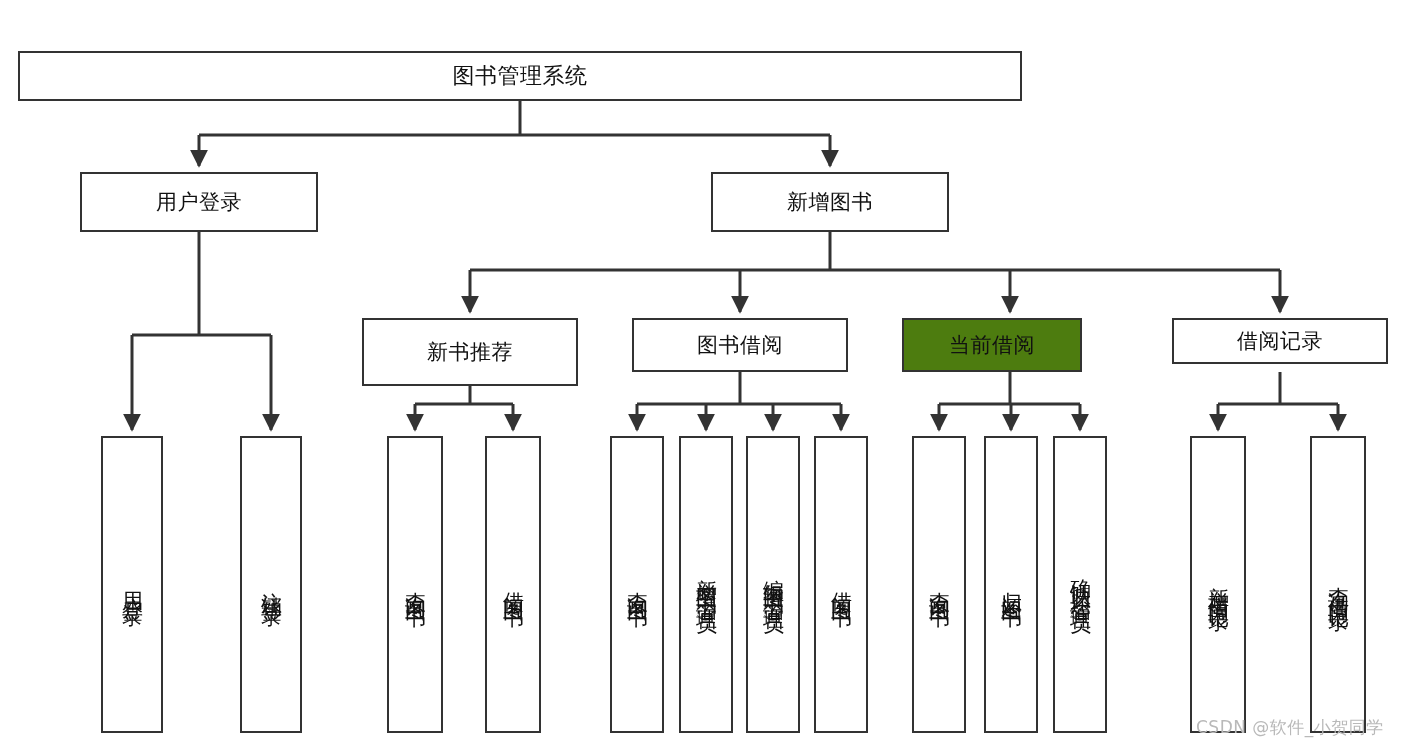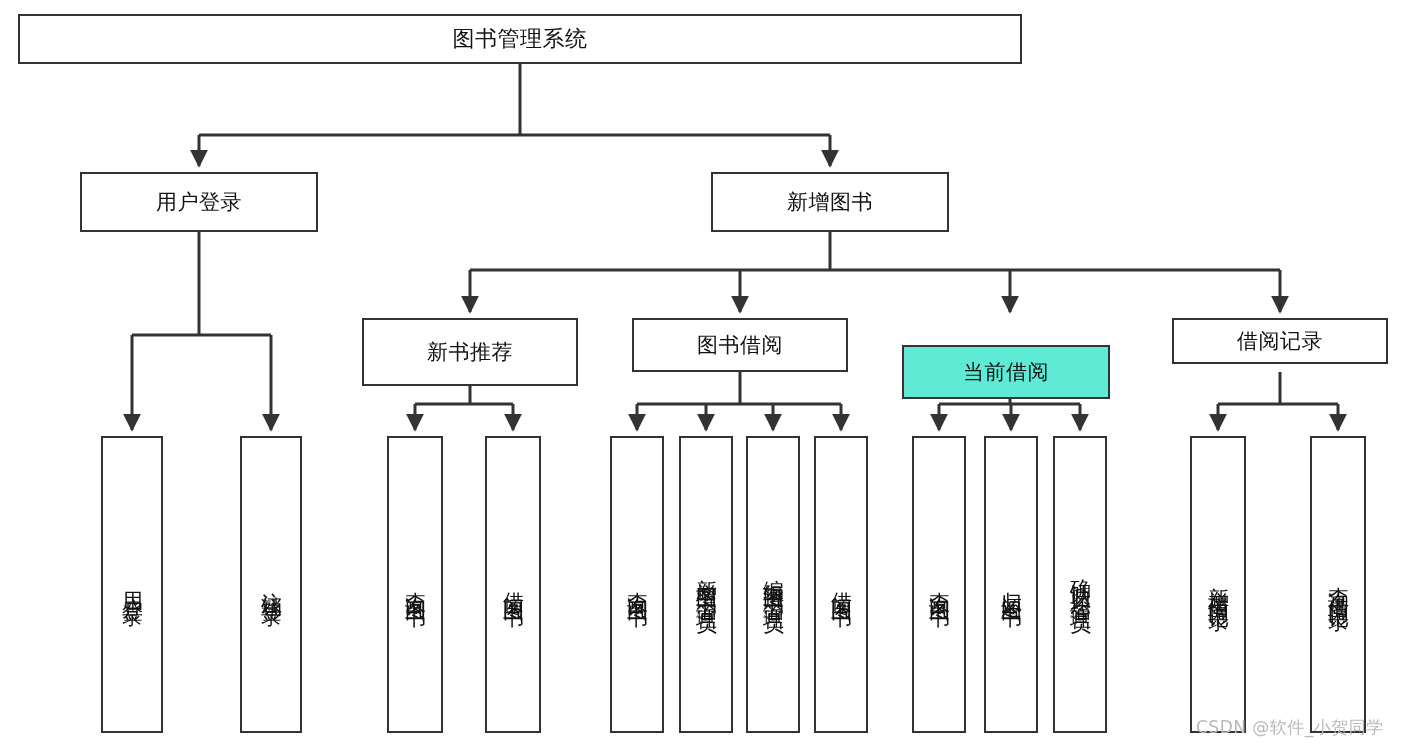--- a/index.html
+++ b/index.html
@@ -39,20 +39,21 @@
     color: #111111;
     line-height: 1.18;
   }
   .node-h {
     
     font-size: 21px;
     letter-spacing: 0.5px;
   }
   .node-root {
     font-size: 22px;
+    margin-top: 37px;
   }
   .node-v {
     
     writing-mode: vertical-rl;
     text-orientation: upright;
     font-size: 21px;
     letter-spacing: 5px;
     padding-top: 6px;
     padding-bottom: 6px;
   }
@@ -120,21 +121,21 @@
     </g>
   </svg>
 
   <div class="node node-h node-root" id="node-root" style="left: 18px; top: 14px; width: 1004px; height: 50px; border-color: rgb(51, 51, 51); background: rgb(255, 255, 255); color: rgb(17, 17, 17);">图书管理系统</div>
 
   <div class="node node-h" style="left: 80px; top: 172px; width: 238px; height: 60px; border-color: rgb(51, 51, 51); background: rgb(255, 255, 255); color: rgb(17, 17, 17);">用户登录</div>
   <div class="node node-h" style="left: 711px; top: 172px; width: 238px; height: 60px; border-color: rgb(51, 51, 51); background: rgb(255, 255, 255); color: rgb(17, 17, 17);">新增图书</div>
 
   <div class="node node-h" style="left: 362px; top: 318px; width: 216px; height: 68px; border-color: rgb(51, 51, 51); background: rgb(255, 255, 255); color: rgb(17, 17, 17);">新书推荐</div>
   <div class="node node-h" style="left: 632px; top: 318px; width: 216px; height: 54px; border-color: rgb(51, 51, 51); background: rgb(255, 255, 255); color: rgb(17, 17, 17);">图书借阅</div>
-  <div class="node node-h" style="left: 902px; top: 318px; width: 208px; height: 54px; border-color: rgb(51, 51, 51); background: #5eead4; color: rgb(17, 17, 17); margin-top: 27px;">当前借阅</div>
+  <div class="node node-h" style="left: 902px; top: 318px; width: 180px; height: 54px; border-color: rgb(51, 51, 51); background: #4d7c0f; color: rgb(17, 17, 17);">当前借阅</div>
   <div class="node node-h" style="left: 1172px; top: 318px; width: 216px; height: 46px; border-color: rgb(51, 51, 51); background: rgb(255, 255, 255); color: rgb(17, 17, 17);">借阅记录</div>
 
   <div class="node node-v" style="left: 101px; top: 436px; width: 62px; height: 297px; border-color: rgb(51, 51, 51); background: rgb(255, 255, 255); color: rgb(17, 17, 17);">用户登录</div>
   <div class="node node-v" style="left: 240px; top: 436px; width: 62px; height: 297px; border-color: rgb(51, 51, 51); background: rgb(255, 255, 255); color: rgb(17, 17, 17);">注销登录</div>
   <div class="node node-v" style="left: 387px; top: 436px; width: 56px; height: 297px; border-color: rgb(51, 51, 51); background: rgb(255, 255, 255); color: rgb(17, 17, 17);">查询图书</div>
   <div class="node node-v" style="left: 485px; top: 436px; width: 56px; height: 297px; border-color: rgb(51, 51, 51); background: rgb(255, 255, 255); color: rgb(17, 17, 17);">借阅图书</div>
   <div class="node node-v" style="left: 610px; top: 436px; width: 54px; height: 297px; border-color: rgb(51, 51, 51); background: rgb(255, 255, 255); color: rgb(17, 17, 17);">查询图书</div>
   <div class="node node-v" style="left: 679px; top: 436px; width: 54px; height: 297px; border-color: rgb(51, 51, 51); background: rgb(255, 255, 255); color: rgb(17, 17, 17);">新增图书（管理员）</div>
   <div class="node node-v" style="left: 746px; top: 436px; width: 54px; height: 297px; border-color: rgb(51, 51, 51); background: rgb(255, 255, 255); color: rgb(17, 17, 17);">编辑图书（管理员）</div>
   <div class="node node-v" style="left: 814px; top: 436px; width: 54px; height: 297px; border-color: rgb(51, 51, 51); background: rgb(255, 255, 255); color: rgb(17, 17, 17);">借阅图书</div>

